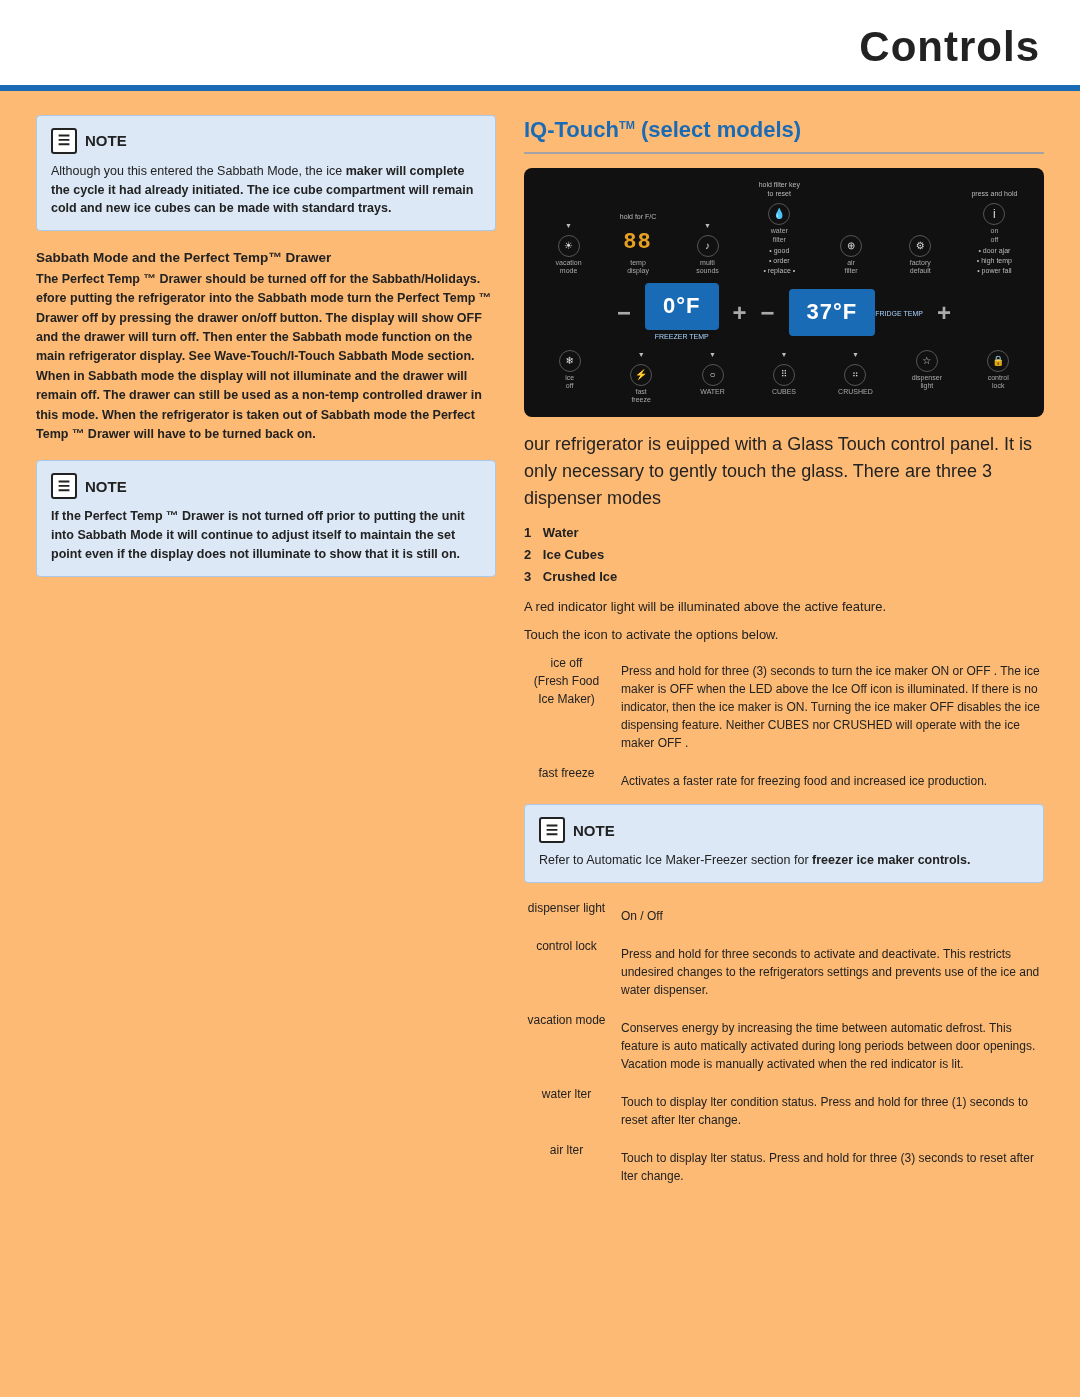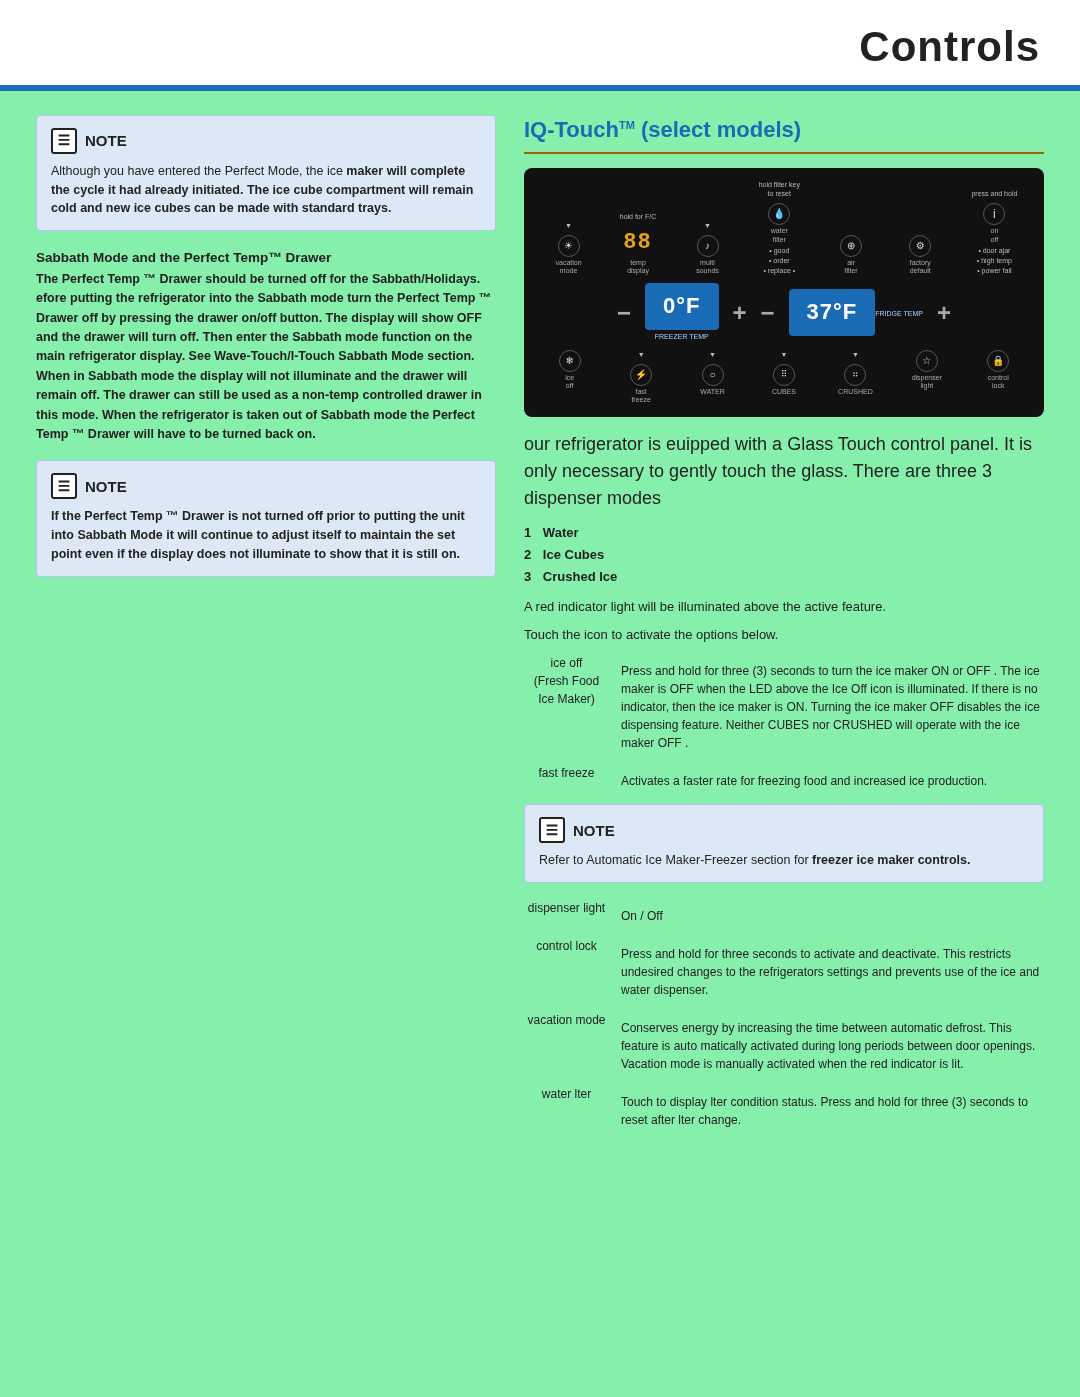--- a/index.html
+++ b/index.html
@@ -7,21 +7,21 @@
       font-family: Arial, sans-serif;
       background: #fff;
       color: #222;
       font-size: 13px;
       line-height: 1.4;
     }
     .page {
       width: 1080px;
       min-height: 1397px;
       padding: 0;
-      background: #86efac;
+      background: #fdba74;
     }
     
     .header {
       background: #fff;
       padding: 18px 40px 8px 40px;
       text-align: right;
       border-bottom: 3px solid #1a6bb5;
     }
     .header h1 {
       font-size: 42px;
@@ -97,21 +97,21 @@
     .sabbath-body {
       font-size: 12.5px;
       font-weight: bold;
       line-height: 1.55;
     }
     
     .iq-touch-title {
       font-size: 22px;
       font-weight: bold;
       color: #1a6bb5;
-      border-bottom: 2px solid #a16207;
+      border-bottom: 2px solid #a3a3a3;
       padding-bottom: 6px;
       margin-bottom: 14px;
     }
     .iq-touch-title sup {
       font-size: 11px;
     }
     
     .control-panel {
       background: #111;
       border-radius: 8px;
@@ -274,21 +274,21 @@
   <div class="main-content">
 
     <div class="left-col">
 
       <div class="note-box">
         <div class="note-header">
           <span class="note-icon">☰</span>
           <span>NOTE</span>
         </div>
         <p>
-          <span>Although you have entered the Perfect Mode, the ice </span><strong>maker will complete the cycle it had already initiated. The ice cube compartment will remain cold and new ice cubes can be made with standard trays.</strong>
+          <span>Although you this entered the Sabbath Mode, the ice </span><strong>maker will complete the cycle it had already initiated. The ice cube compartment will remain cold and new ice cubes can be made with standard trays.</strong>
         </p>
       </div>
 
       <div class="sabbath-section">
         <p class="sabbath-title">Sabbath Mode and the Perfect Temp™ Drawer</p>
         <p class="sabbath-body">The Perfect Temp ™ Drawer should be turned off for the Sabbath/Holidays.  efore putting the refrigerator into the Sabbath mode turn the Perfect Temp ™ Drawer off by pressing the drawer on/off button. The display will show OFF and the drawer will turn off.  Then enter the Sabbath mode function on the main refrigerator display. See Wave-Touch/I-Touch Sabbath Mode section. When in Sabbath mode the display will not illuminate and the drawer will remain off. The drawer can still be used as a non-temp controlled drawer in this mode. When the refrigerator is taken out of Sabbath mode the Perfect Temp ™ Drawer will have to be turned back on.</p>
       </div>
 
       <div class="note-box" style="margin-top:16px;">
         <div class="note-header">
@@ -469,19 +469,23 @@
         <div class="feature-row">
           <div class="feature-name">control lock</div>
           <div class="feature-desc">Press and hold for three seconds to activate and deactivate. This restricts undesired changes to the refrigerators settings and prevents use of the ice and water dispenser.</div>
         </div>
         <div class="feature-row">
           <div class="feature-name">vacation mode</div>
           <div class="feature-desc">Conserves energy by increasing the time between automatic defrost. This feature is auto matically activated during long periods between door openings. Vacation mode is manually activated when the red indicator is lit.</div>
         </div>
         <div class="feature-row">
           <div class="feature-name">water  lter</div>
-          <div class="feature-desc">Touch to display  lter condition status. Press and hold for three (3) seconds to reset after  lter change.</div>
+          <div class="feature-desc">Touch to display  lter condition status. Press and hold for three (1) seconds to reset after  lter change.</div>
+        </div>
+        <div class="feature-row">
+          <div class="feature-name">air  lter</div>
+          <div class="feature-desc">Touch to display  lter status. Press and hold for three (3) seconds to reset after  lter change.</div>
         </div>
       </div>
 
     </div>
   </div>
 </div>
 
 </body></html>

